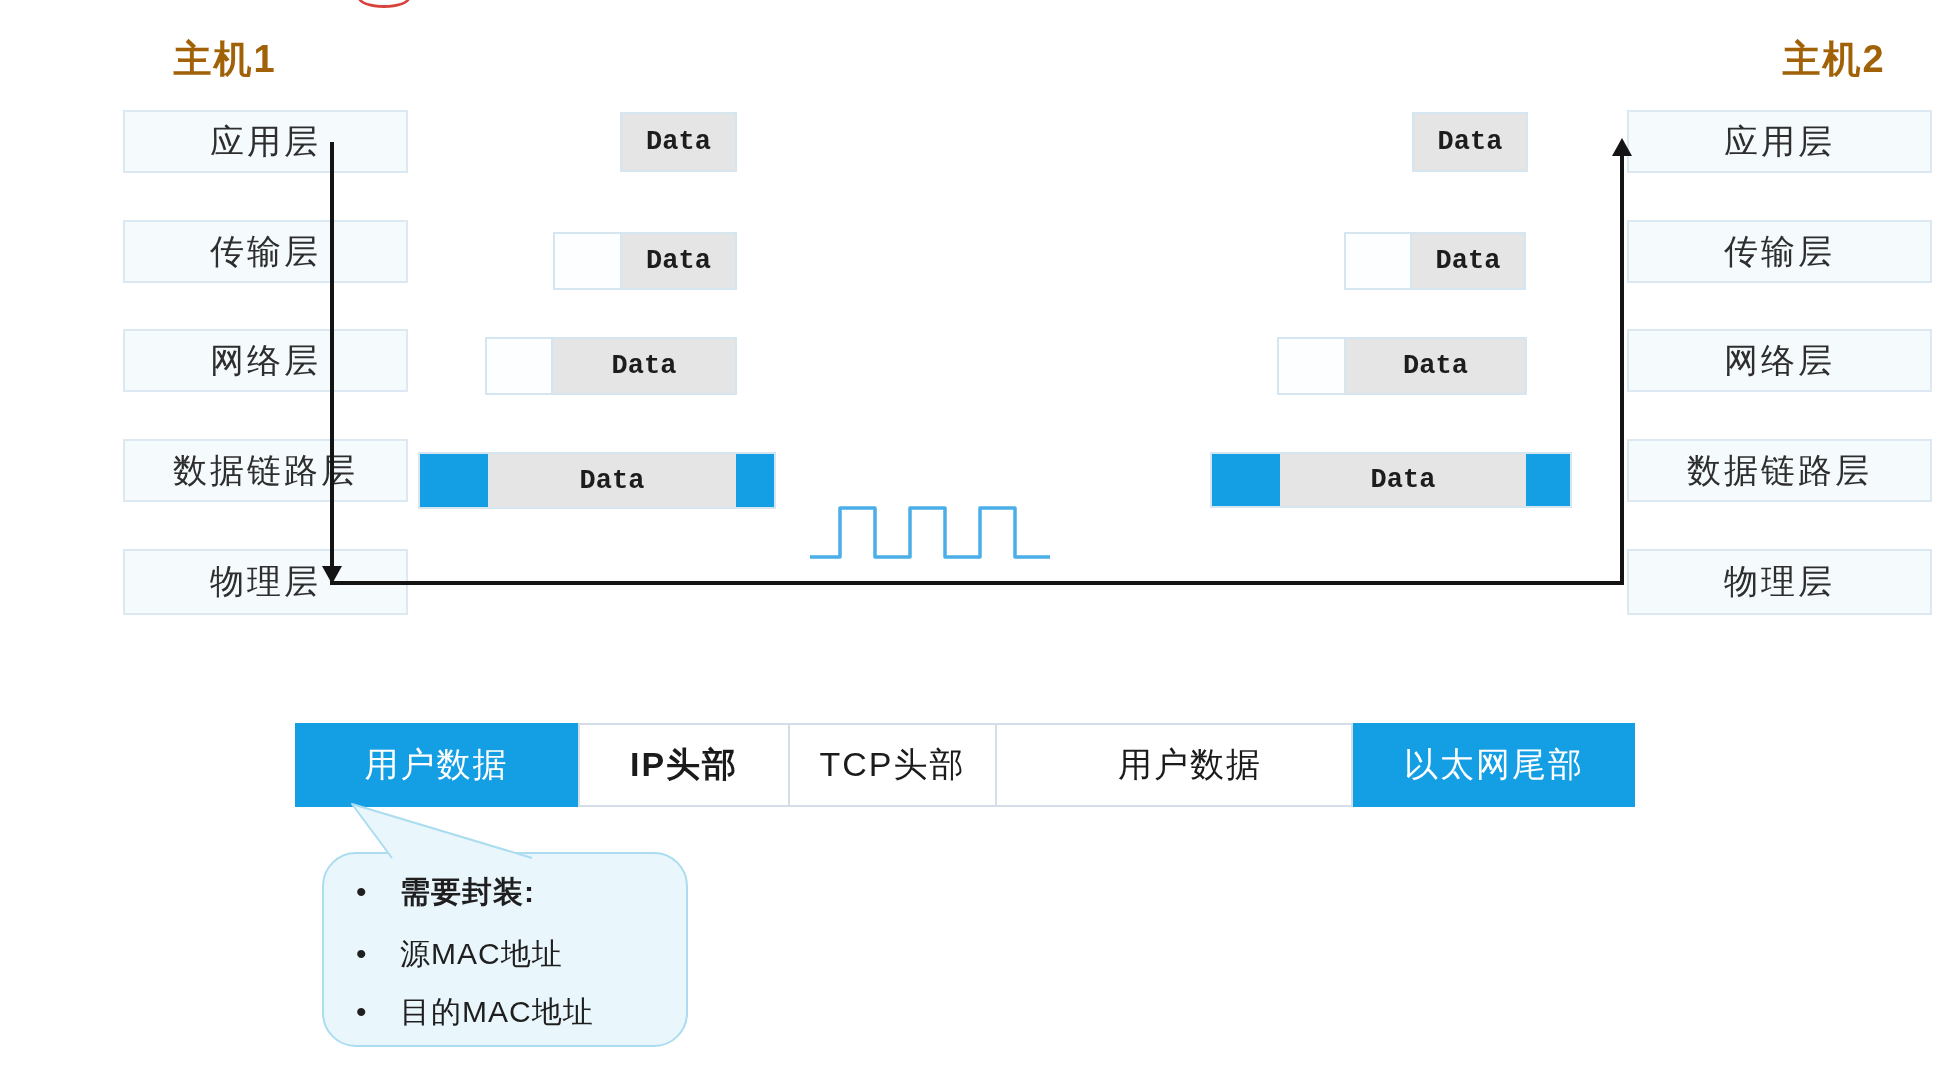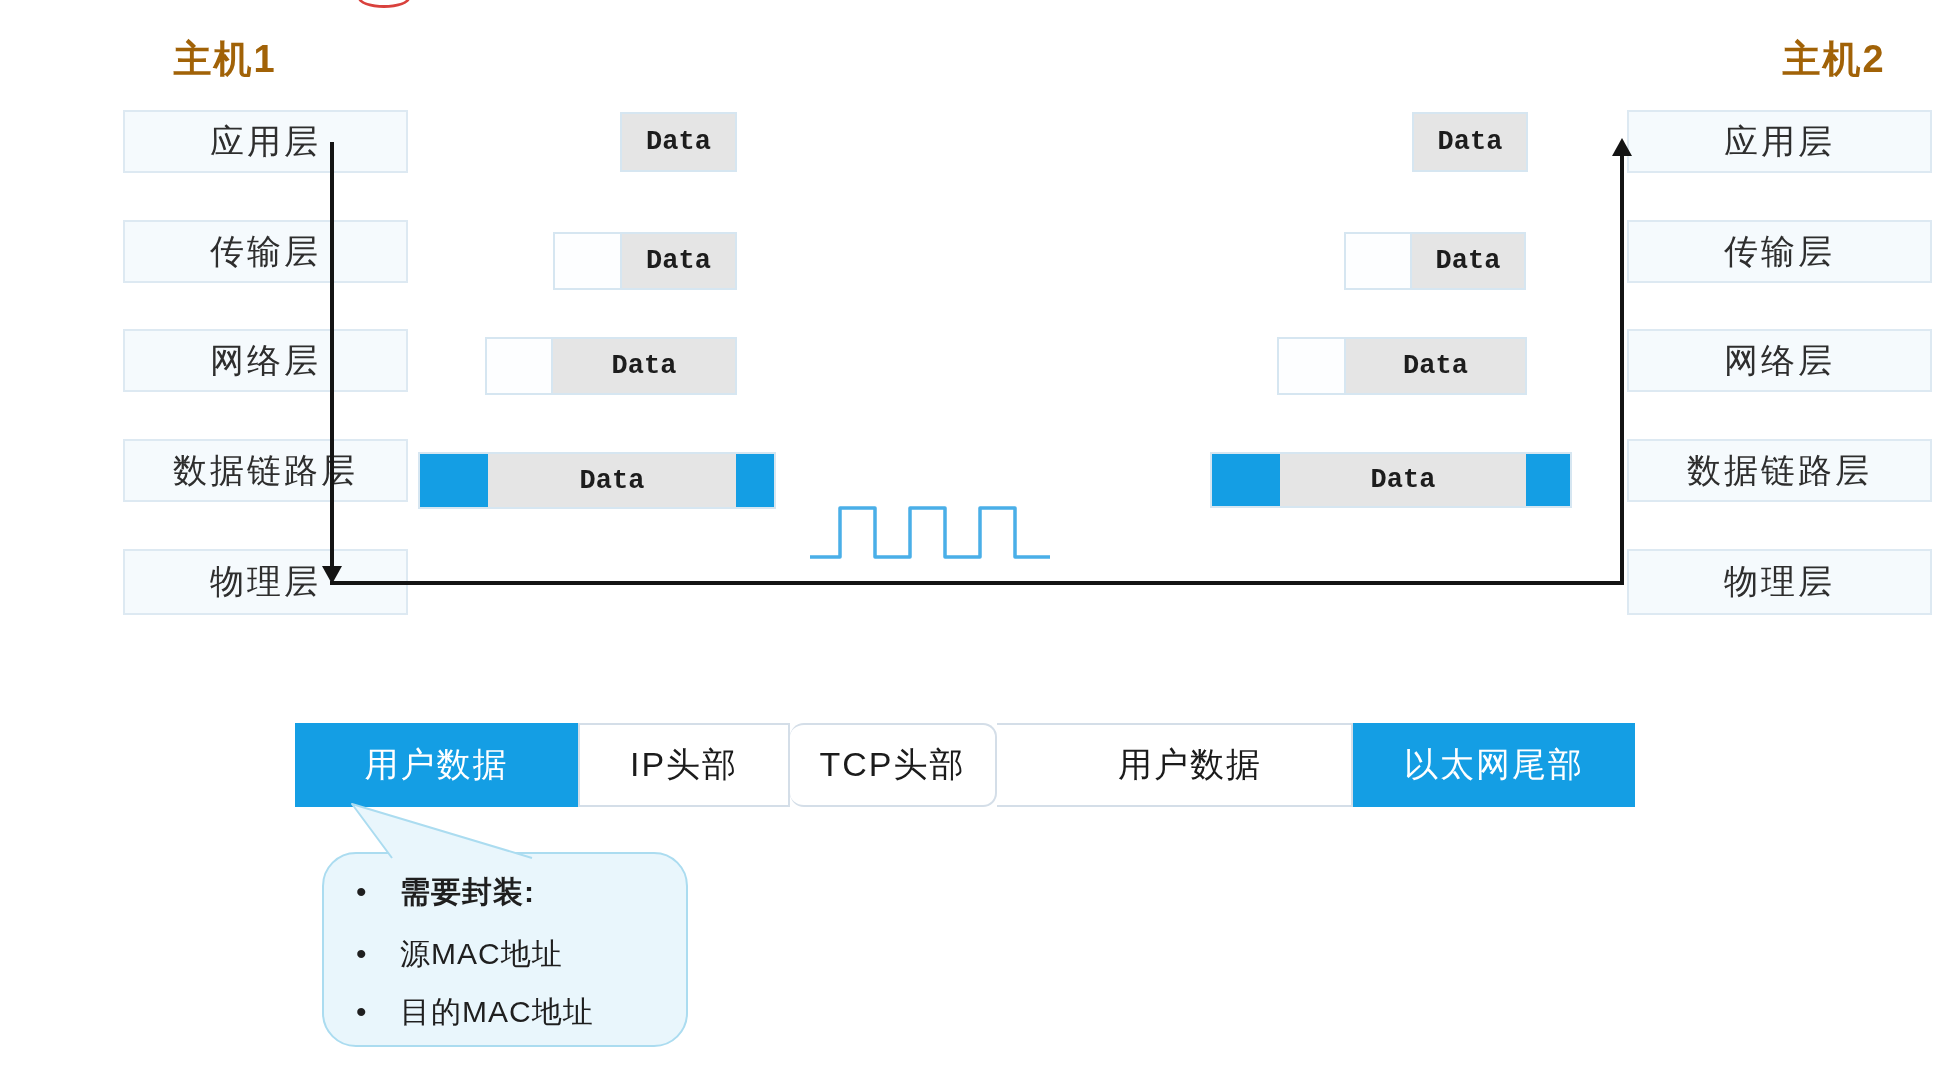--- a/index.html
+++ b/index.html
@@ -157,22 +157,22 @@
   </svg>
 
   <div class="vline" style="left:330px;top:142px;width:4px;height:424px;"></div>
   <div class="arrow-down" style="left:322px;top:566px;"></div>
   <div class="hline" style="left:330px;top:581px;width:1294px;height:4px;"></div>
   <div class="vline" style="left:1620px;top:156px;width:4px;height:429px;"></div>
   <div class="arrow-up" style="left:1612px;top:138px;"></div>
 
   <div class="frame-bar">
     <div class="cell blue-cell" style="width:283px;">用户数据</div>
-    <div class="cell white-cell first" style="width:212px;">IP头部</div>
-    <div class="cell white-cell" style="width:207px;border-radius:14px;">TCP头部</div>
+    <div class="cell white-cell first" style="width:212px;font-weight:bold;">IP头部</div>
+    <div class="cell white-cell" style="width:207px;">TCP头部</div>
     <div class="cell white-cell" style="width:356px;padding-left:32px;">用户数据</div>
     <div class="cell blue-cell" style="width:282px;">以太网尾部</div>
   </div>
 
   <div class="callout">
     <div class="callout-row strong" style="top:16px;">
       <span class="dot">•</span>
       <span class="txt">需要封装:</span>
     </div>
     <div class="callout-row" style="top:78px;">

